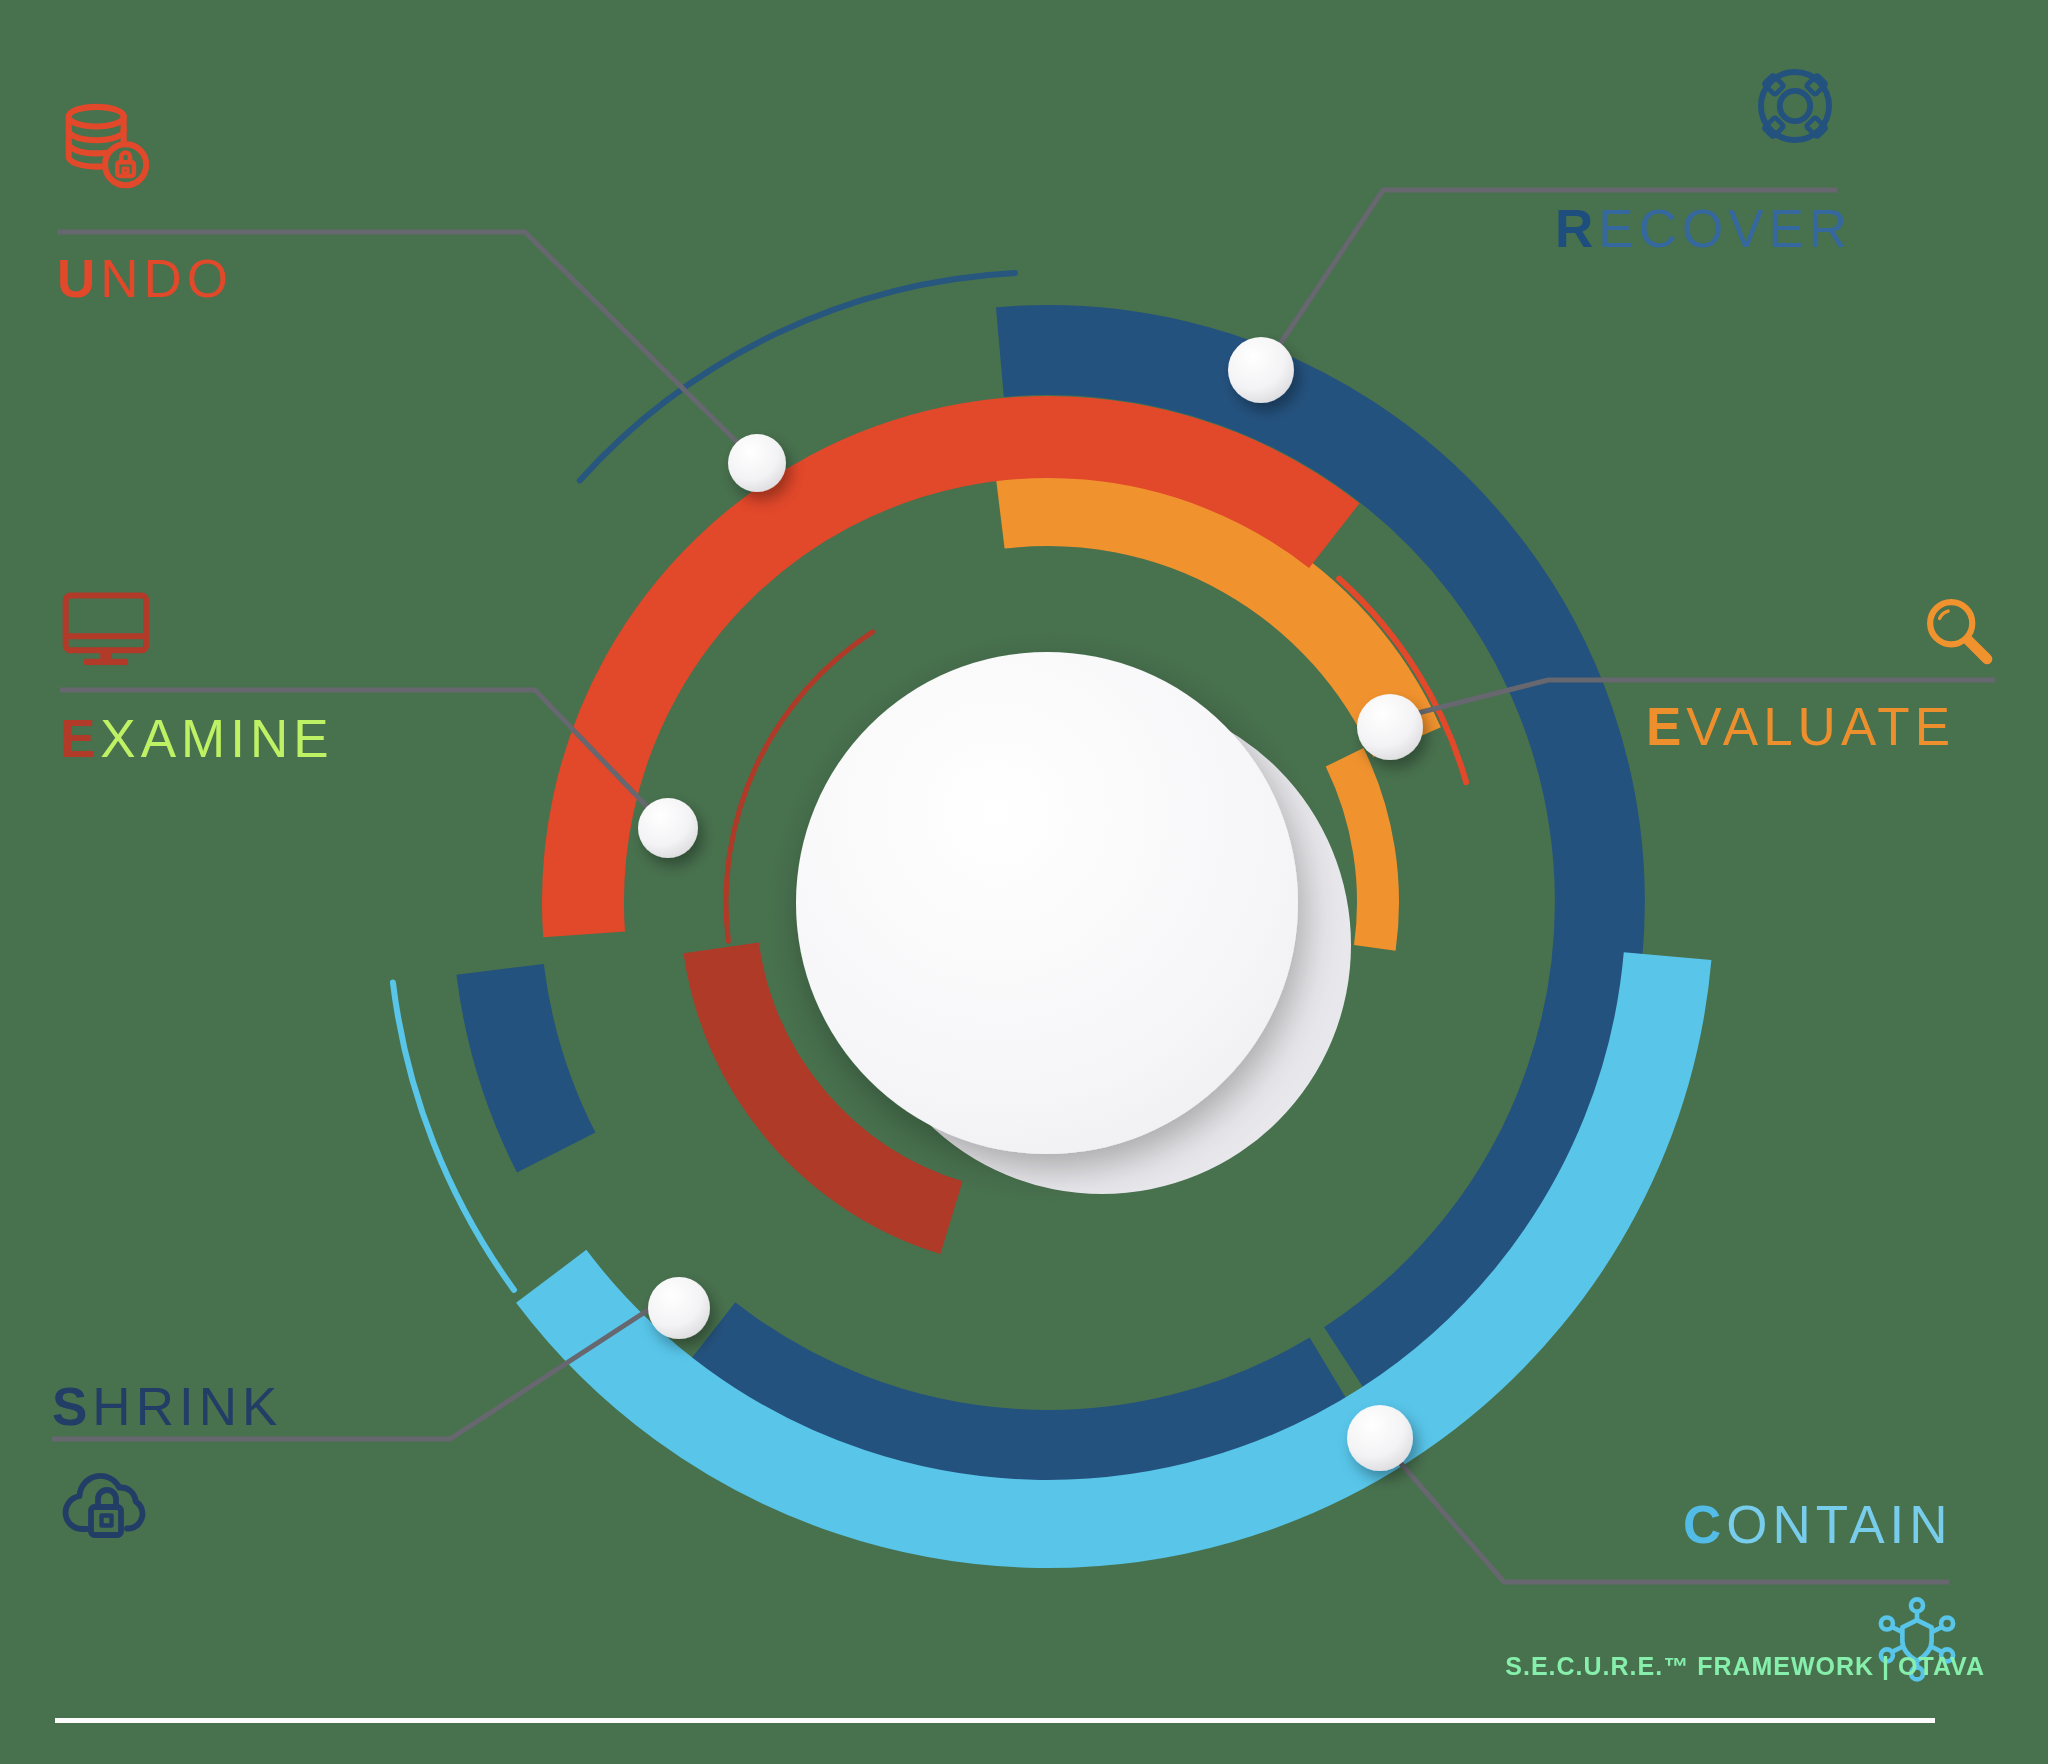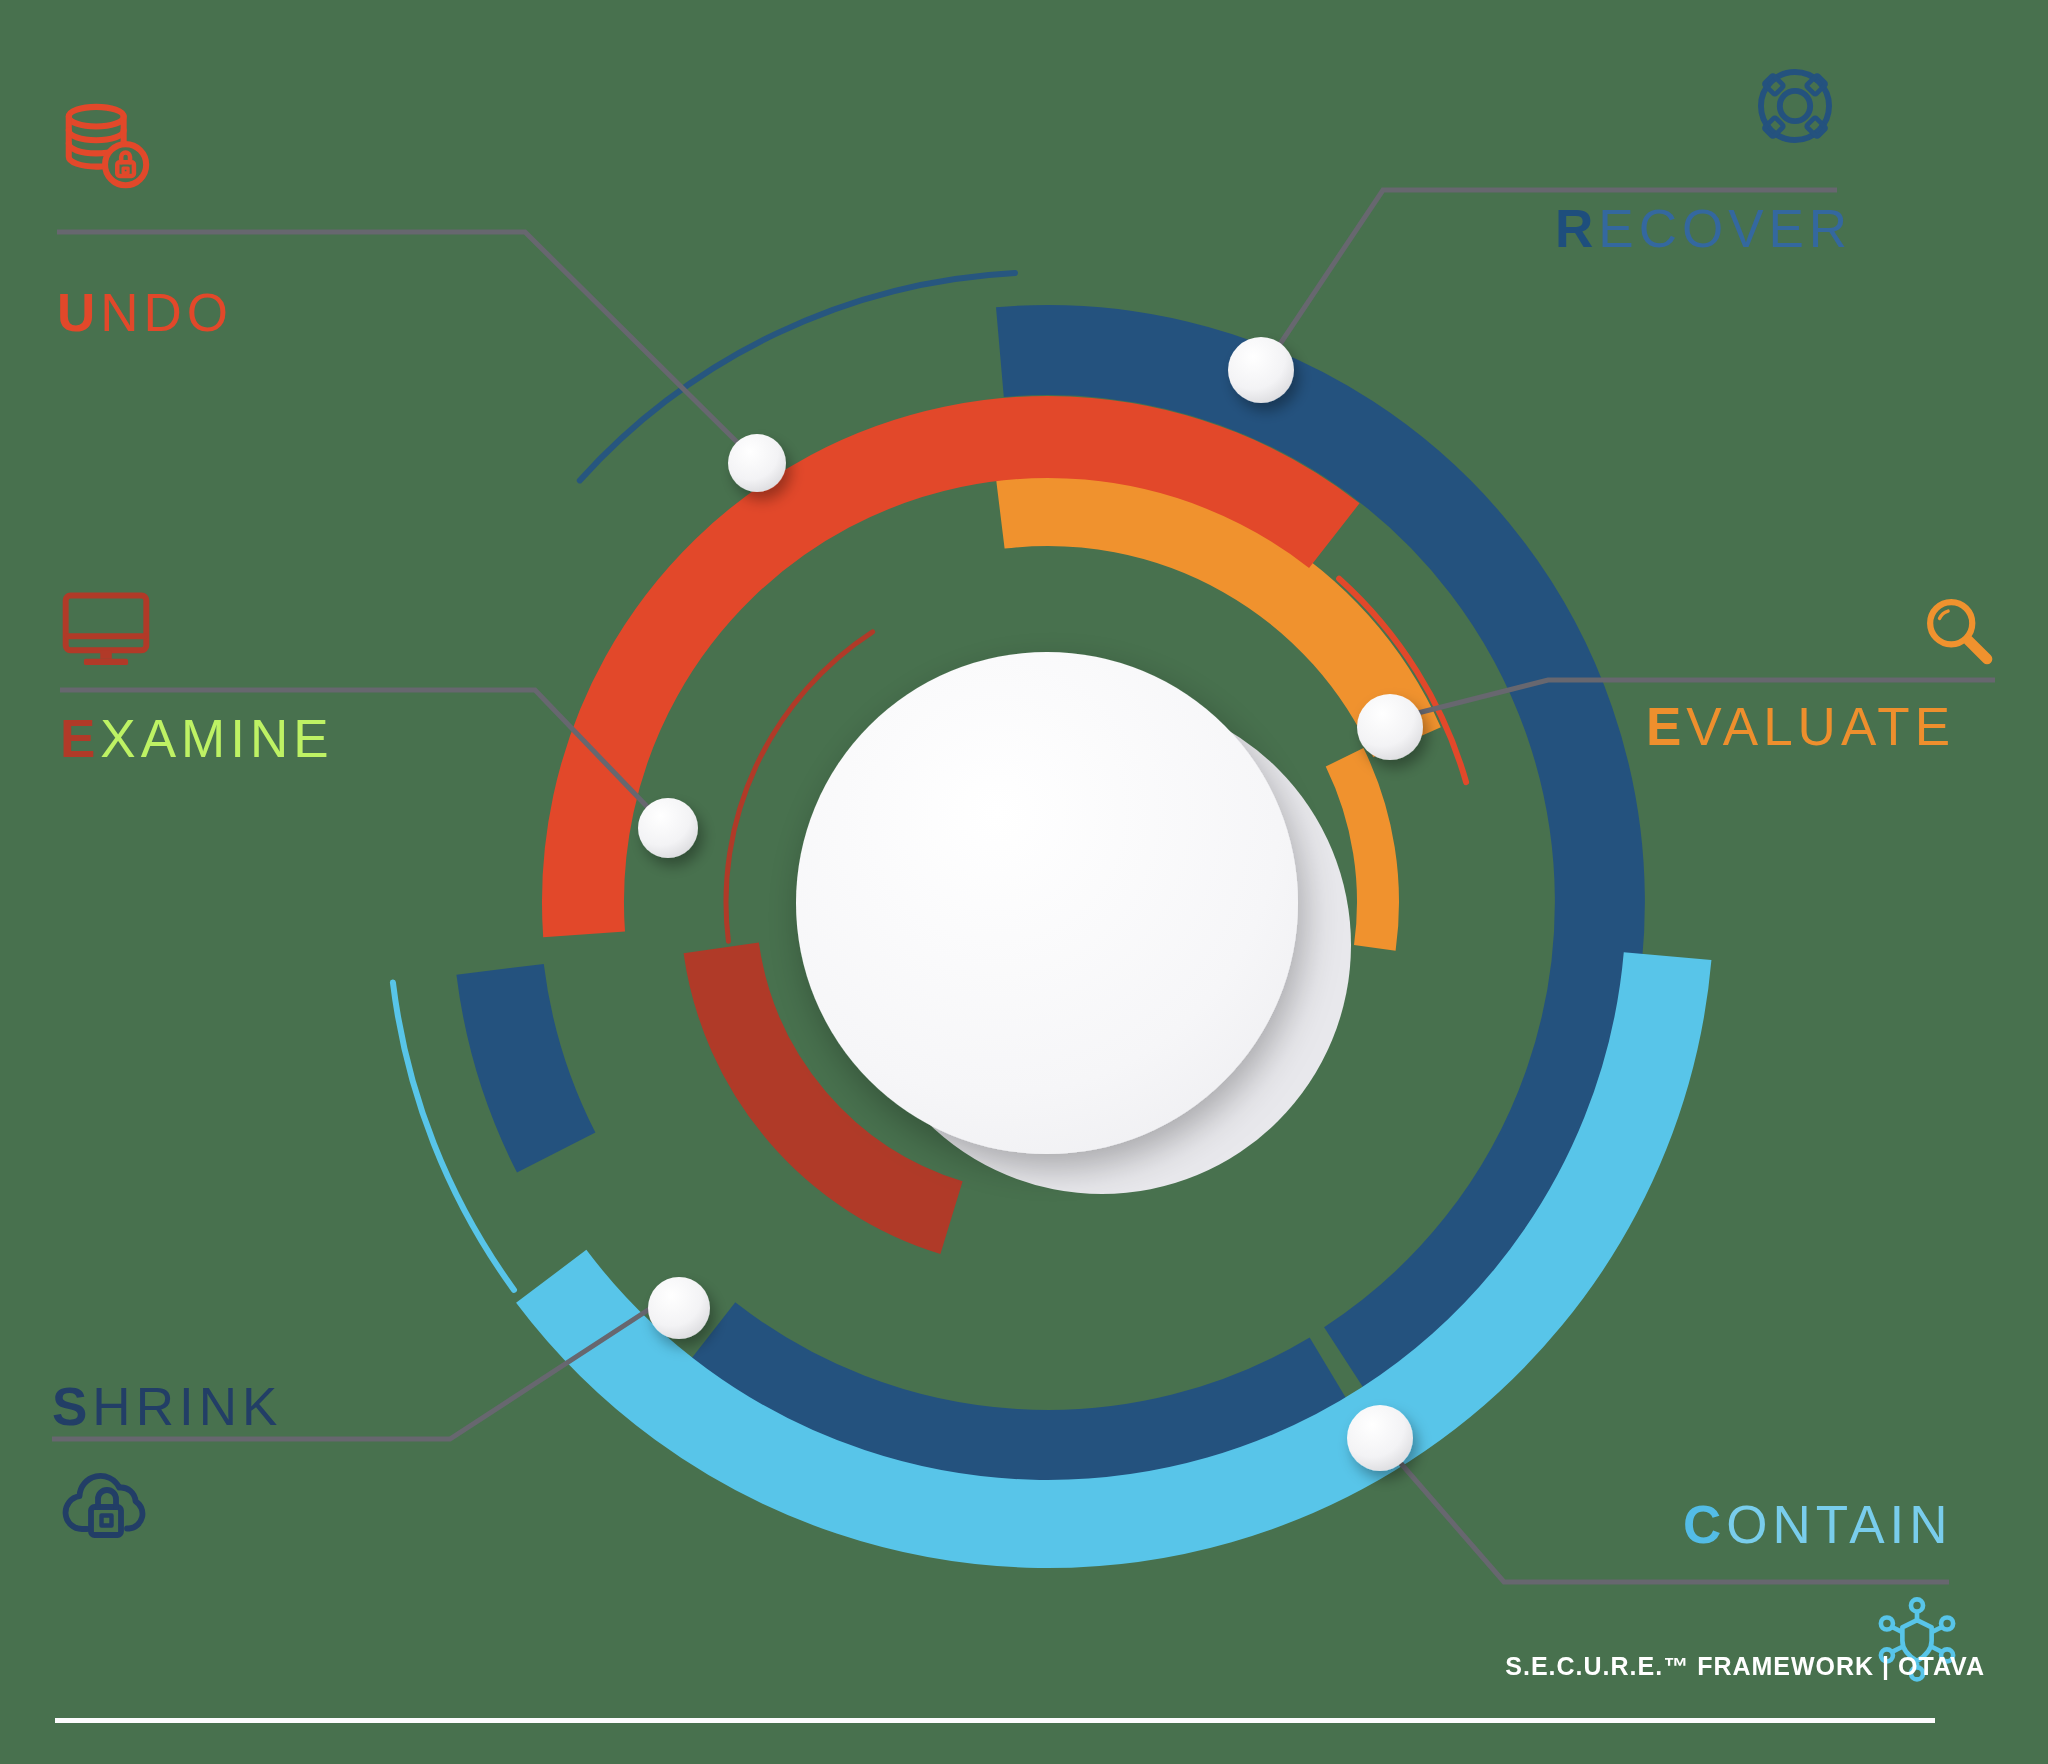--- a/index.html
+++ b/index.html
@@ -11,42 +11,42 @@
   #stage{position:absolute;inset:0;}
   #ring-svg{position:absolute;left:0;top:0;}
   .label{position:absolute;}
   .label-text{
     font-size:53px;letter-spacing:5px;font-weight:500;line-height:1;white-space:nowrap;
   }
   .label-text .lead{font-weight:800;}
   .icon-box{position:absolute;}
   
   #label-undo .icon-box{left:57px;top:100px;}
-  #label-undo .label-text{position:absolute;left:57px;top:252px;margin-top:34px;}
+  #label-undo .label-text{position:absolute;left:57px;top:252px;}
   #label-examine .icon-box{left:57px;top:583px;}
   #label-examine .label-text{position:absolute;left:60px;top:712px;}
   #label-shrink .label-text{position:absolute;left:52px;top:1372px;margin-top:8px;}
   #label-shrink .icon-box{left:56px;top:1452px;}
   #label-recover .icon-box{left:1749px;top:60px;}
   #label-recover .label-text{position:absolute;left:1555px;top:202px;}
   #label-evaluate .icon-box{left:1920px;top:592px;}
   #label-evaluate .label-text{position:absolute;left:1646px;top:700px;}
   #label-contain .label-text{position:absolute;left:1683px;top:1498px;}
   #label-contain .icon-box{left:1874px;top:1596px;}
 
   .center-text{
     position:absolute;left:1021px;top:893px;transform:translate(-50%,-50%);
     text-align:center;color:#24456f;z-index:4;
   }
   .center-line1{font-size:57px;letter-spacing:3px;font-weight:600;white-space:nowrap;}
   .center-line1 sup{font-size:26px;letter-spacing:0;font-weight:600;}
   .center-line2{font-size:62px;letter-spacing:4px;font-weight:500;margin-top:6px;}
   .caption{
     position:absolute;right:63px;top:1652px;font-size:25px;font-weight:700;
-    letter-spacing:1px;color:#ffffff;white-space:nowrap;
+    letter-spacing:1px;color:#86efac;white-space:nowrap;
   }
   .bottom-rule{
     position:absolute;left:55px;top:1718px;width:1880px;height:5px;background:#fcfcfd;
   }
 </style>
 </head>
 <body>
 
 <div id="stage">
 

